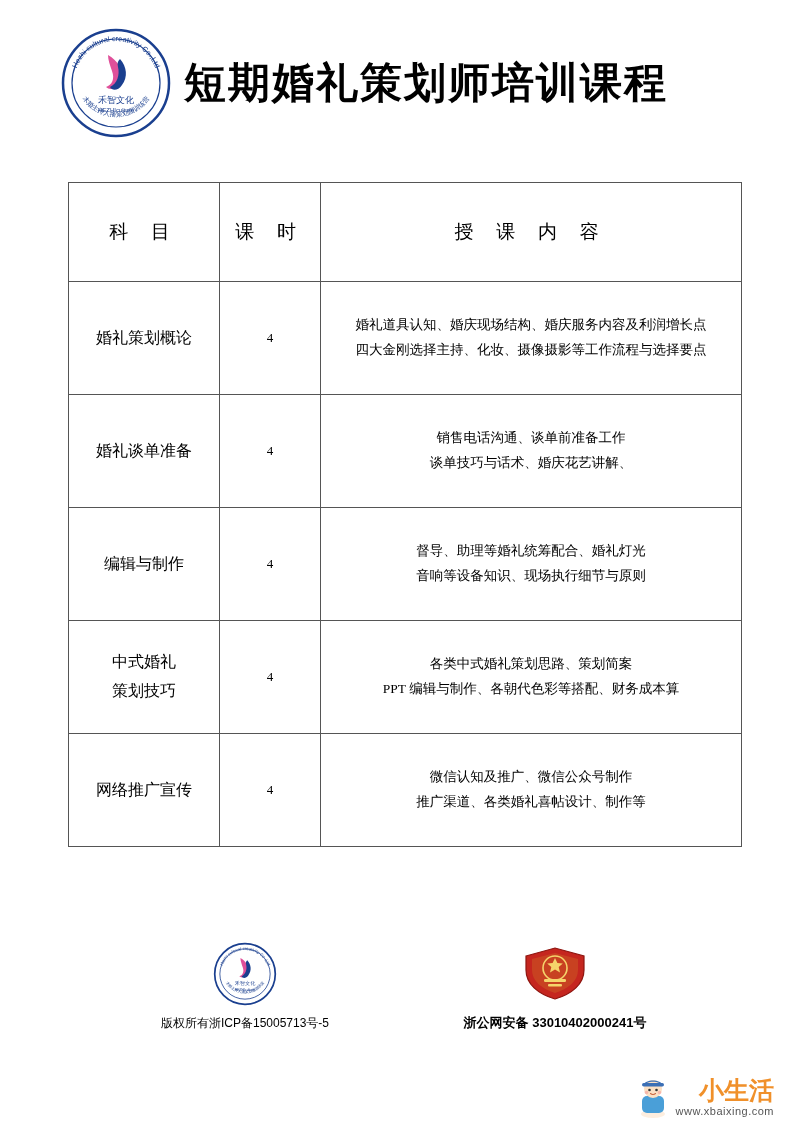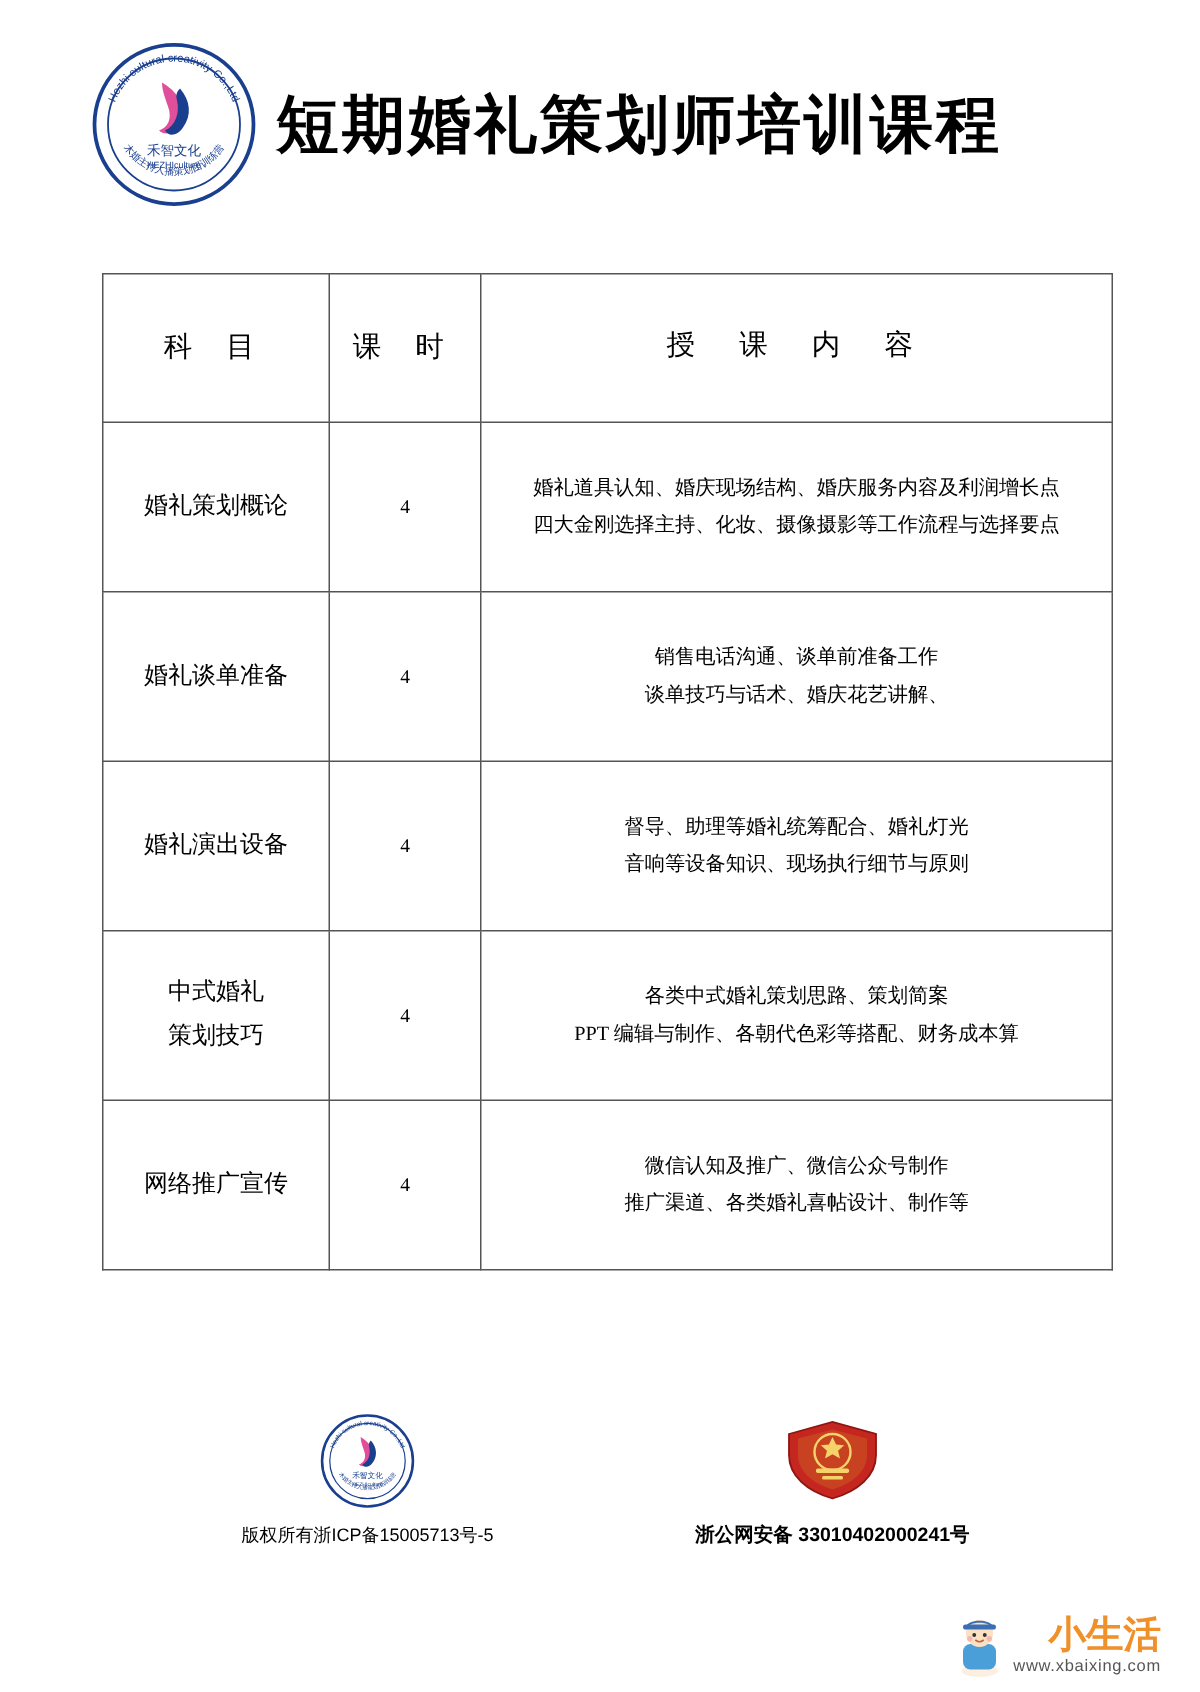--- a/index.html
+++ b/index.html
@@ -56,21 +56,21 @@
     line-height: 1.75;
   }
   table.course thead th {
     height: 96px;
     font-size: 19px;
     font-weight: normal;
     letter-spacing: 9px;
   }
   .col-subject { width: 148px; }
   .col-hours   { width: 98px; }
-  .col-content { width: 418px; font-family: Liberation Mono, monospace; }
+  .col-content { width: 418px; }
 
   tbody td {
     height: 100px;
   }
   tbody td.subject {
     font-size: 16px;
     line-height: 1.8;
   }
   tbody td.hours {
     font-size: 13px;
@@ -194,21 +194,21 @@
         <td class="subject">婚礼策划概论</td>
         <td class="hours">4</td>
         <td class="content">婚礼道具认知、婚庆现场结构、婚庆服务内容及利润增长点<br>四大金刚选择主持、化妆、摄像摄影等工作流程与选择要点</td>
       </tr>
       <tr>
         <td class="subject">婚礼谈单准备</td>
         <td class="hours">4</td>
         <td class="content">销售电话沟通、谈单前准备工作<br>谈单技巧与话术、婚庆花艺讲解、</td>
       </tr>
       <tr>
-        <td class="subject">婚礼演出设备</td>
+        <td class="subject">编辑与制作</td>
         <td class="hours">4</td>
         <td class="content">督导、助理等婚礼统筹配合、婚礼灯光<br>音响等设备知识、现场执行细节与原则</td>
       </tr>
       <tr>
         <td class="subject">中式婚礼<br>策划技巧</td>
         <td class="hours">4</td>
         <td class="content">各类中式婚礼策划思路、策划简案<br>PPT 编辑与制作、各朝代色彩等搭配、财务成本算</td>
       </tr>
       <tr>
         <td class="subject">网络推广宣传</td>

